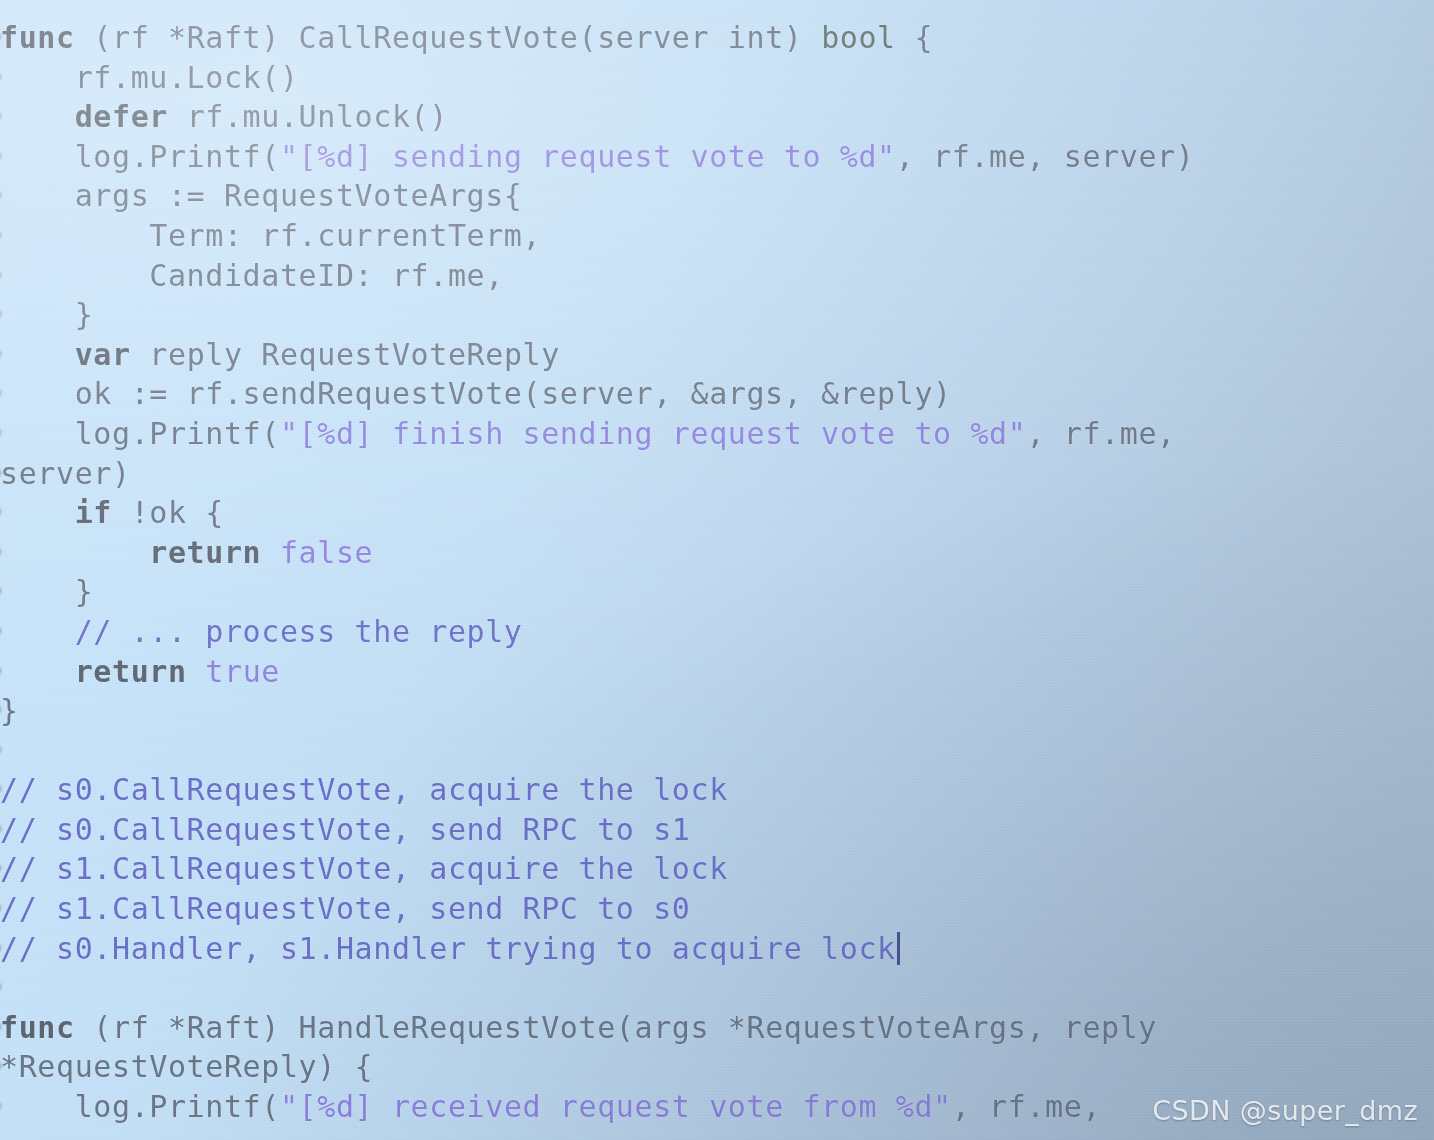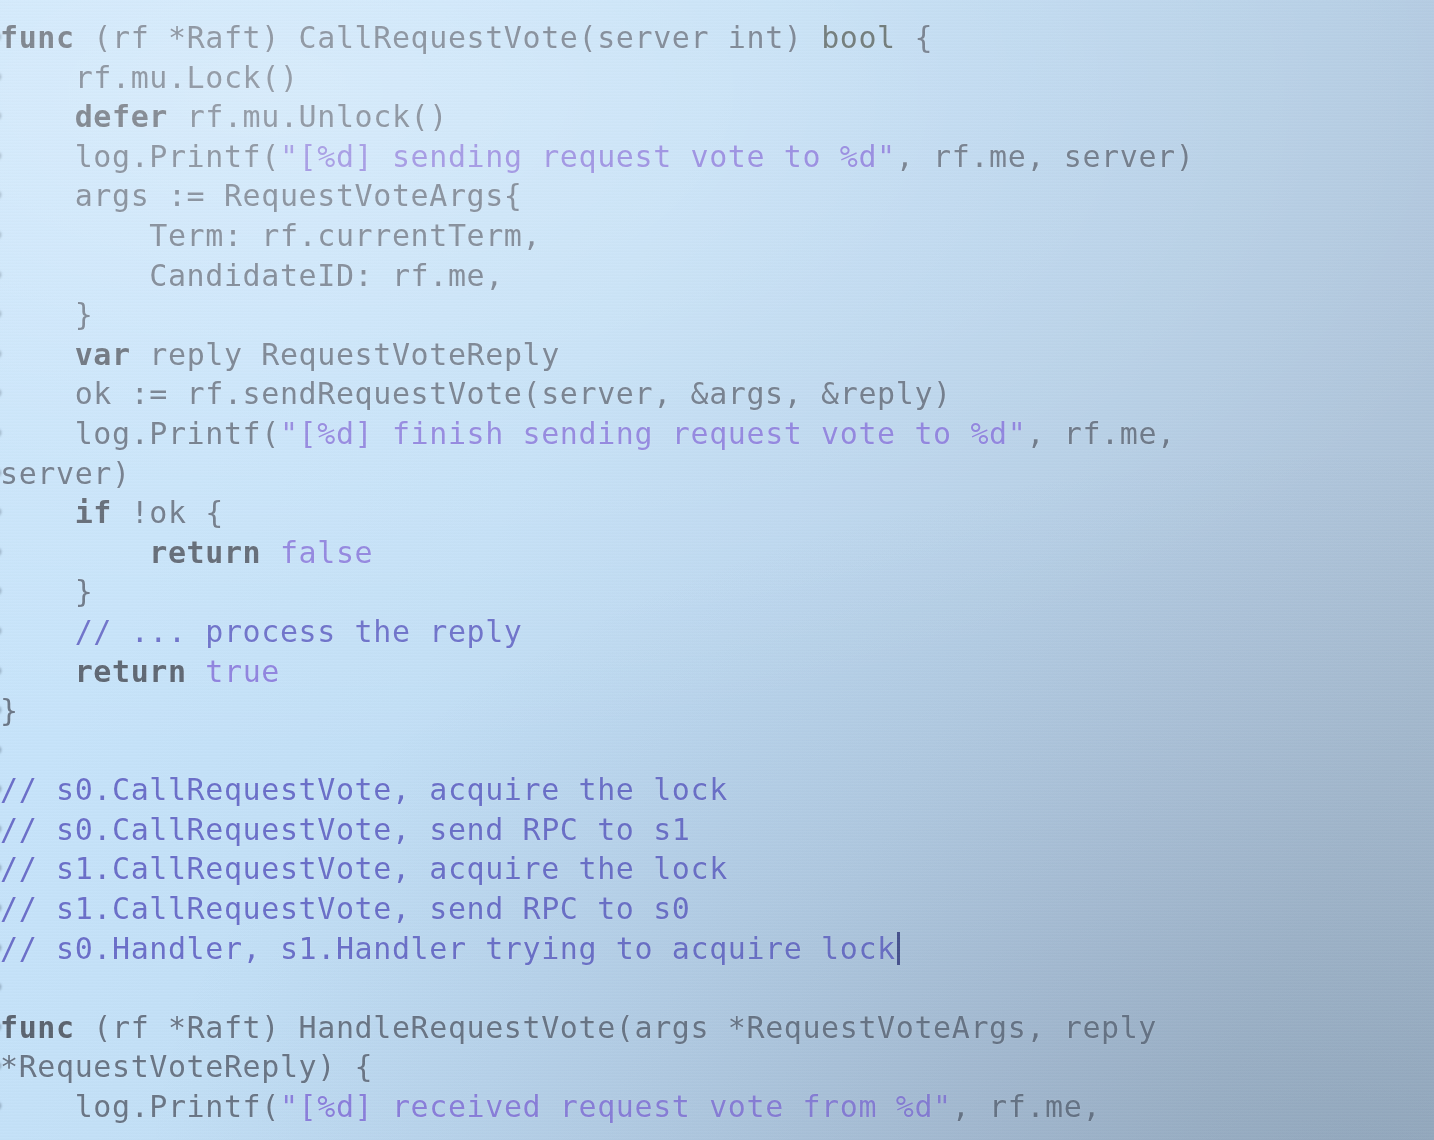--- a/index.html
+++ b/index.html
@@ -146,13 +146,14 @@
       <div>•</div>
       <div>•</div>
       <div>•</div>
     </div>
 
   <div id="code"><div class="ln"><span class="kw">func</span><span class="pln"> (rf *Raft) CallRequestVote(server int) </span><span class="typ">bool</span><span class="pln"> {</span></div><div class="ln"><span class="pln">    rf.mu.Lock()</span></div><div class="ln"><span class="pln">    </span><span class="kw">defer</span><span class="pln"> rf.mu.Unlock()</span></div><div class="ln"><span class="pln">    log.Printf(</span><span class="str">"[%d] sending request vote to %d"</span><span class="pln">, rf.me, server)</span></div><div class="ln"><span class="pln">    args := RequestVoteArgs{</span></div><div class="ln"><span class="pln">        Term: rf.currentTerm,</span></div><div class="ln"><span class="pln">        CandidateID: rf.me,</span></div><div class="ln"><span class="pln">    }</span></div><div class="ln"><span class="pln">    </span><span class="kw">var</span><span class="pln"> reply RequestVoteReply</span></div><div class="ln"><span class="pln">    ok := rf.sendRequestVote(server, &amp;args, &amp;reply)</span></div><div class="ln"><span class="pln">    log.Printf(</span><span class="str">"[%d] finish sending request vote to %d"</span><span class="pln">, rf.me,</span></div><div class="ln"><span class="pln">server)</span></div><div class="ln"><span class="pln">    </span><span class="kw">if</span><span class="pln"> !ok {</span></div><div class="ln"><span class="pln">        </span><span class="kw">return</span><span class="pln"> </span><span class="lit">false</span></div><div class="ln"><span class="pln">    }</span></div><div class="ln"><span class="cmt">    // ... process the reply</span></div><div class="ln"><span class="pln">    </span><span class="kw">return</span><span class="pln"> </span><span class="lit">true</span></div><div class="ln"><span class="pln">}</span></div><div class="ln">&nbsp;</div><div class="ln"><span class="cmt">// s0.CallRequestVote, acquire the lock</span></div><div class="ln"><span class="cmt">// s0.CallRequestVote, send RPC to s1</span></div><div class="ln"><span class="cmt">// s1.CallRequestVote, acquire the lock</span></div><div class="ln"><span class="cmt">// s1.CallRequestVote, send RPC to s0</span></div><div class="ln"><span class="cmt">// s0.Handler, s1.Handler trying to acquire lock</span><span class="caret"></span></div><div class="ln">&nbsp;</div><div class="ln"><span class="kw">func</span><span class="pln"> (rf *Raft) HandleRequestVote(args *RequestVoteArgs, reply</span></div><div class="ln"><span class="pln">*RequestVoteReply) {</span></div><div class="ln"><span class="pln">    log.Printf(</span><span class="str">"[%d] received request vote from %d"</span><span class="pln">, rf.me,</span></div></div>
 
   <div id="glare"></div>
   <div id="scanlines"></div>
 
+  <div id="watermark">CSDN @super_dmz</div>
 </div>
 
 </body></html>

